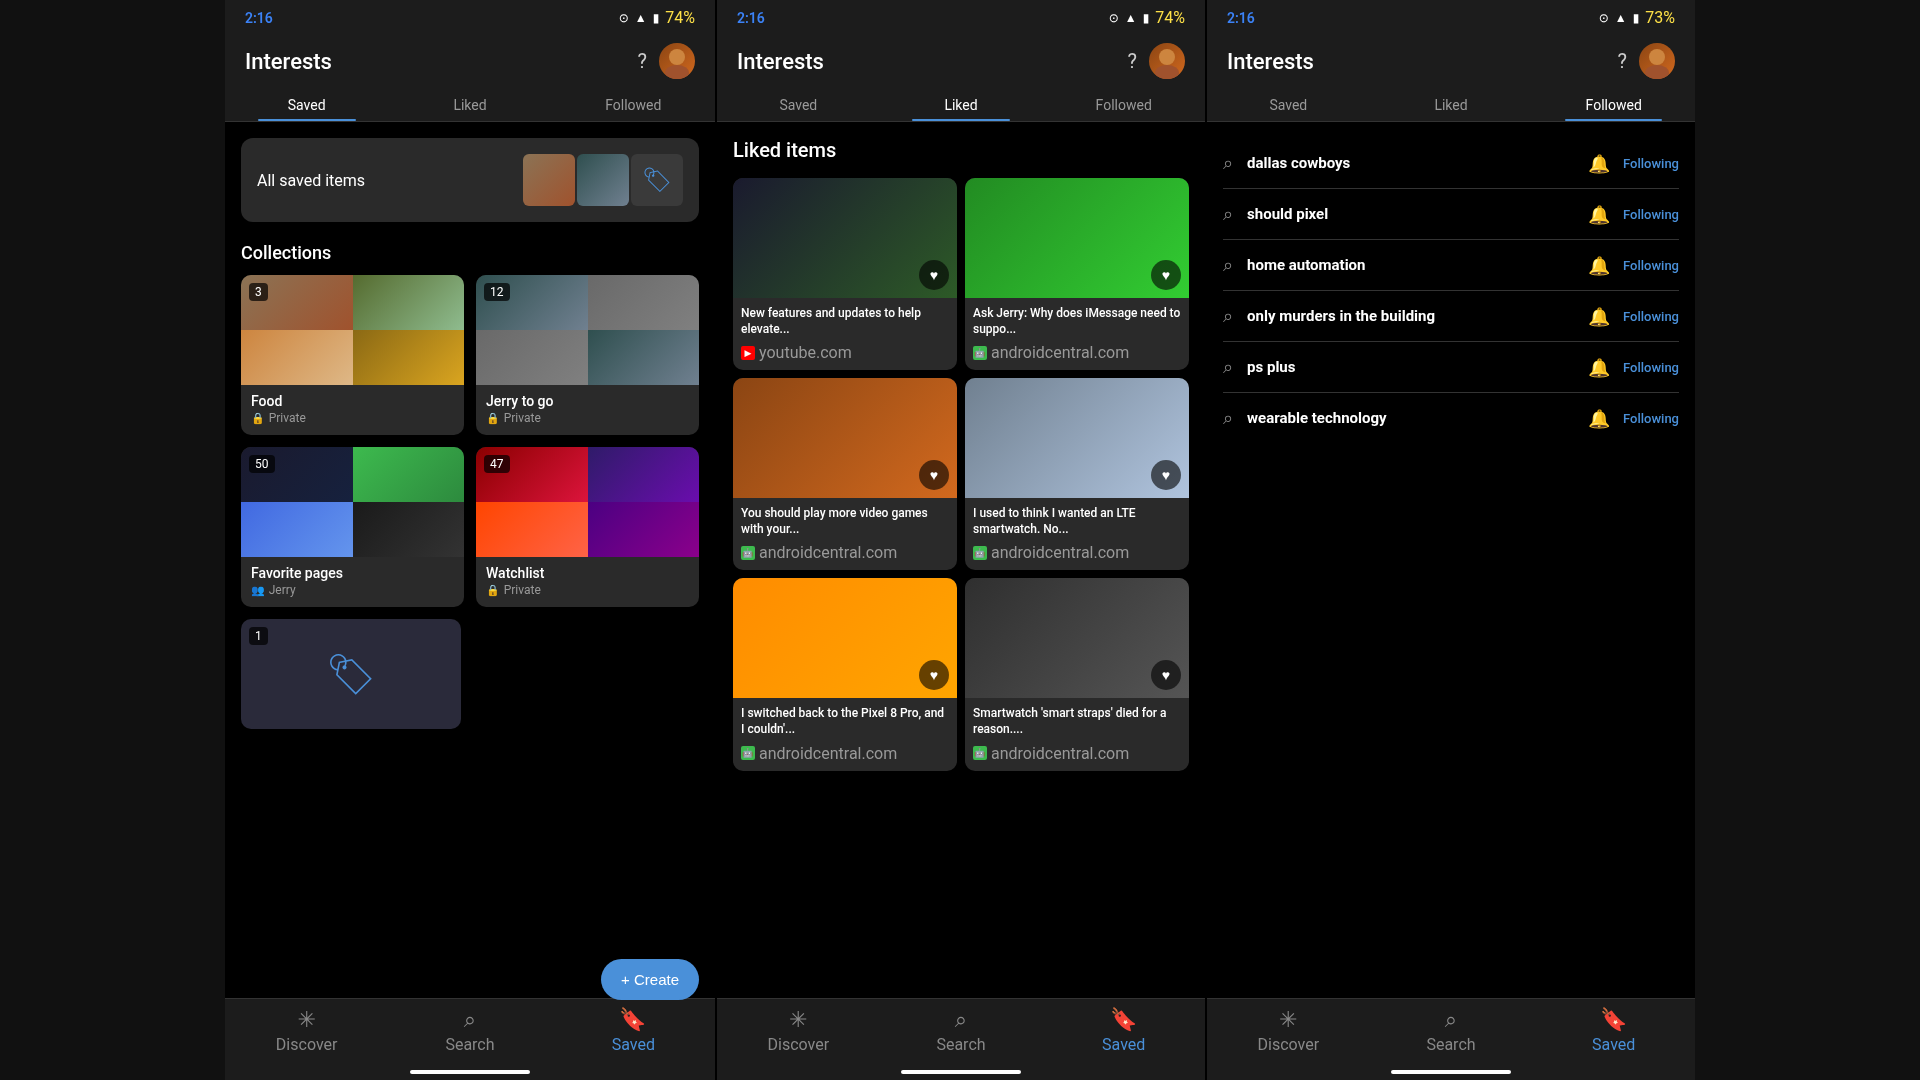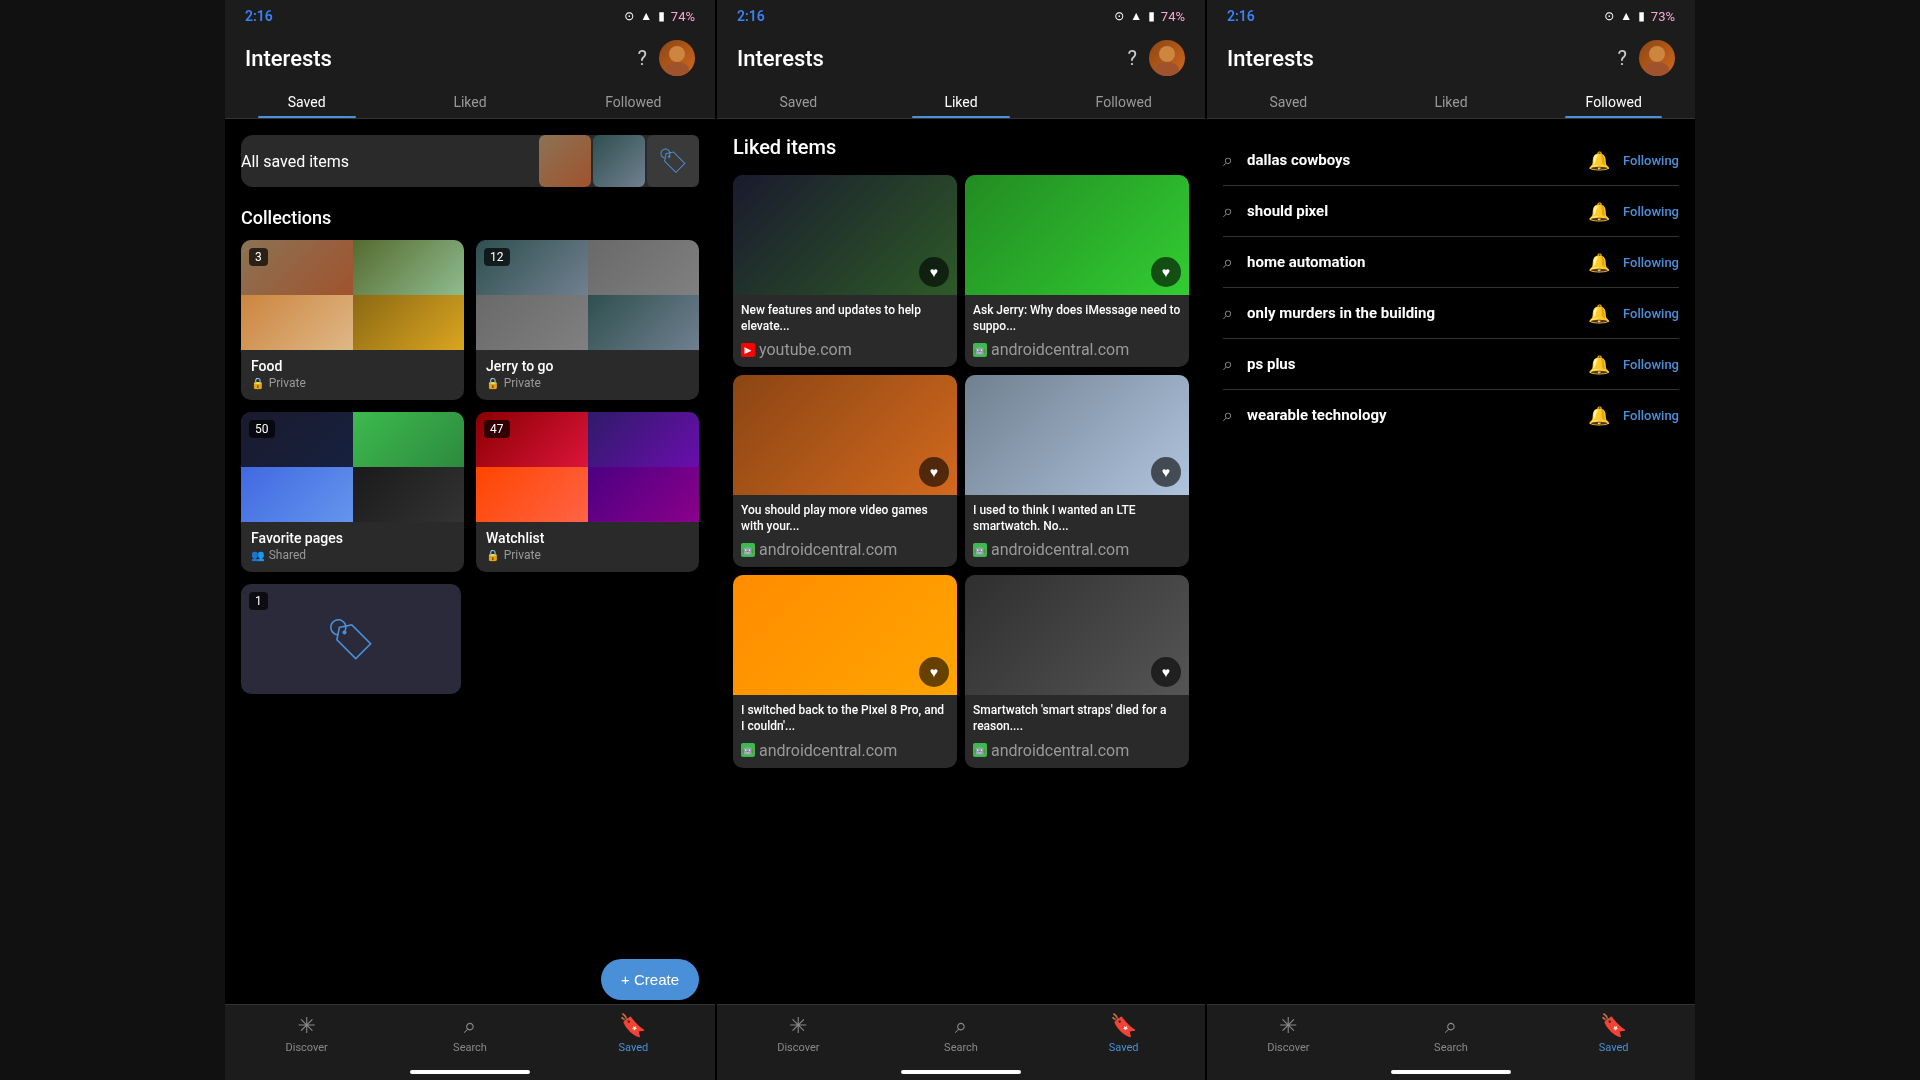--- a/index.html
+++ b/index.html
@@ -47,21 +47,21 @@
       font-size: 14px;
       font-weight: 600;
     }
     .status-icons {
       display: flex;
       align-items: center;
       gap: 6px;
       color: #fff;
       font-size: 12px;
     }
-    .battery-text { font-size: 13px; color: #f9a8d4; }
+    .battery-text { font-size: 16px; color: #fde047; }
 
     
     .app-header {
       display: flex;
       justify-content: space-between;
       align-items: center;
       padding: 12px 20px 8px 20px;
       background: #1c1c1c;
     }
     .app-title {
@@ -131,20 +131,21 @@
       padding: 16px;
       background: #000000;
       scrollbar-width: none;
     }
     .content::-webkit-scrollbar { display: none; }
 
     
     .all-saved-card {
       background: #2a2a2a;
       border-radius: 12px;
+      padding: 16px;
       display: flex;
       justify-content: space-between;
       align-items: center;
       margin-bottom: 20px;
     }
     .all-saved-label {
       color: #fff;
       font-size: 16px;
     }
     .saved-thumbnails {
@@ -268,21 +269,21 @@
       flex: 1;
       display: flex;
       flex-direction: column;
       align-items: center;
       gap: 3px;
       cursor: pointer;
       color: #888;
     }
     .nav-item.active { color: #4a90d9; }
     .nav-icon { font-size: 22px; }
-    .nav-label { font-size: 11px; }
+    .nav-label { font-size: 16px; }
 
     
     .home-indicator {
       height: 4px;
       background: #fff;
       width: 120px;
       border-radius: 2px;
       margin: 0 auto 6px auto;
     }
 
@@ -502,21 +503,21 @@
             <div class="col-img img-android1"></div>
             <div class="col-img img-android2"></div>
             <div class="col-img img-android3"></div>
             <div class="col-img img-android4"></div>
           </div>
           <div class="collection-count">50</div>
           <div class="collection-info">
             <div class="collection-name">Favorite pages</div>
             <div class="collection-privacy">
               <span class="people-icon">👥</span>
-              <span>Shared</span>
+              <span>Jerry</span>
             </div>
           </div>
         </div>
 
         <div class="collection-card">
           <div class="food-collage">
             <div class="col-img img-watchlist1"></div>
             <div class="col-img img-watchlist2"></div>
             <div class="col-img img-watchlist3"></div>
             <div class="col-img img-watchlist4"></div>

